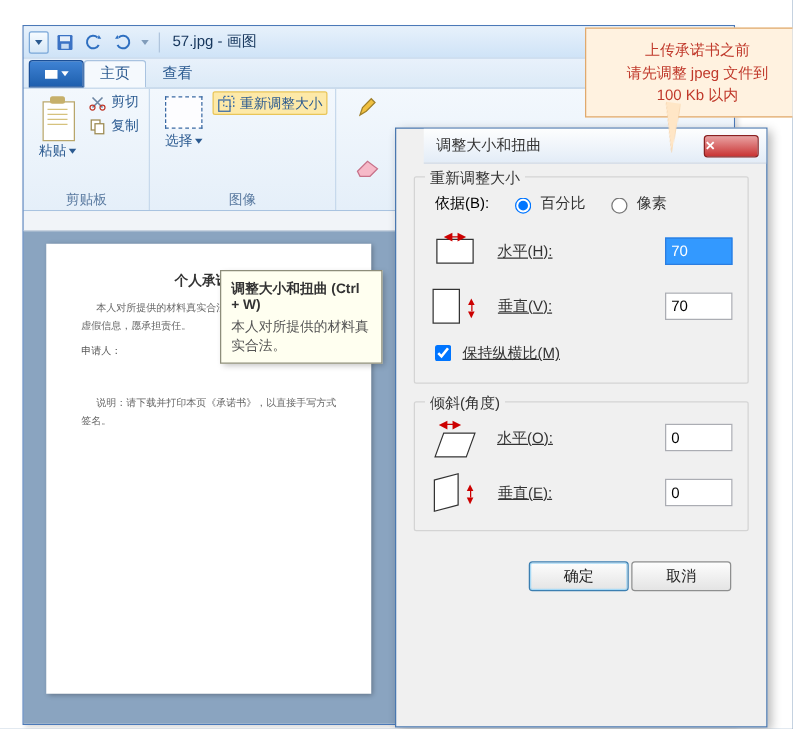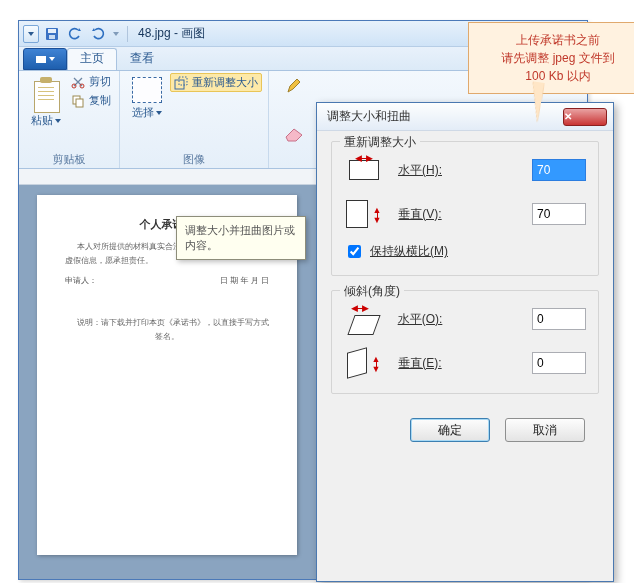--- a/index.html
+++ b/index.html
@@ -56,21 +56,21 @@
   .page p { font-size: 8px; color: #666; line-height: 1.7; margin: 3px 0; text-indent: 1.5em; }
   .sigline { display: flex; justify-content: space-between; font-size: 8px; color: #555; margin-top: 8px; gap: 41px; }
   
   
   .tooltip { position: absolute; left: 176px; top: 216px; width: 130px; background: #fffff0; border: 1px solid #8d8d7a; padding: 6px 8px; box-shadow: 2px 2px 5px rgba(0,0,0,0.25); }
   .tooltip .tt-title { font-weight: bold; color: #333; margin-bottom: 4px; font-size: 11px; }
   .tooltip .tt-body { color: #555; font-size: 11px; }
   
   
   .dialog { position: absolute; left: 316px; top: 102px; width: 298px; height: 480px; background: #f0f0f0; border: 1px solid #4a78b0; box-shadow: 3px 3px 8px rgba(0,0,0,0.3); }
-  .dlg-title { height: 28px; background: linear-gradient(#fdfefe,#e3ecf7); display: flex; align-items: center; padding: 0 6px 0 10px; border-bottom: 1px solid #cfd9e6; color: #333; }
+  .dlg-title { height: 28px; background: linear-gradient(#fdfefe,#e3ecf7); display: flex; align-items: center; padding: 0 6px 0 10px; border-bottom: 1px solid #cfd9e6; color: #333; margin-left: 22px; }
   .dlg-title span:first-child { flex: 1; }
   .close-btn { width: 44px; height: 18px; background: linear-gradient(#e9a2a2,#c93434); border: 1px solid #8a2020; border-radius: 3px; display: flex; align-items: center; justify-content: center; color: #fff; font-weight: bold; font-size: 10px; cursor: default; }
   .dlg-body { padding: 10px 14px; }
   .fieldset { border: 1px solid #d4d4d4; border-radius: 2px; padding: 12px 12px 14px; margin-bottom: 14px; background: #f0f0f0; position: relative; }
   .fieldset > legend { position: absolute; top: -8px; left: 8px; background: #f0f0f0; padding: 0 4px; font-size: 12px; color: #333; }
   .row { display: flex; align-items: center; margin-bottom: 12px; gap: 8px; }
   .row:last-child { margin-bottom: 0; }
   .row-label { width: 56px; color: #333; text-align: center; }
   .icobox { width: 40px; height: 32px; display: flex; align-items: center; justify-content: center; }
   .rect-ico { width: 30px; height: 20px; border: 1px solid #333; background: #fff; }
@@ -82,21 +82,21 @@
   .dbl-arrow-h .line { position:absolute; left:5px; right:5px; top:50%; height:1px; background:#c00; }
   .dbl-arrow-v { height: 18px; width: 10px; display: flex; flex-direction: column; align-items: center; justify-content: space-between; color: #c00; font-size: 9px; position: relative; }
   .dbl-arrow-v::before { content:"▲"; } .dbl-arrow-v::after { content:"▼"; }
   .dbl-arrow-v .line { position:absolute; top:5px; bottom:5px; left:50%; width:1px; background:#c00; }
   .ico-wrap { display: flex; align-items: center; gap: 2px; }
   input.num { width: 54px; height: 22px; border: 1px solid #abadb3; padding: 1px 4px; font-size: 12px; }
   input.num.selected { background: #3399ff; color: #fff; border: 1px solid #2b7de0; }
   .radios { display: flex; align-items: center; gap: 16px; margin-left: 4px; margin-bottom: 14px; }
   .radios label { display: flex; align-items: center; gap: 4px; color: #333; }
   .chk { display: flex; align-items: center; gap: 6px; margin-top: 4px; color: #333; }
-  .dlg-buttons { display: flex; justify-content: flex-end; gap: 15px; padding: 10px 14px 0; }
+  .dlg-buttons { display: flex; justify-content: flex-end; gap: 2px; padding: 10px 14px 0; }
   .btn { width: 80px; height: 24px; background: linear-gradient(#fdfdfd,#e4e4e4); border: 1px solid #8e8f8f; border-radius: 3px; cursor: default; display: flex; align-items: center; justify-content: center; color: #222; }
   .btn.default { border: 1px solid #3c7fb1; box-shadow: inset 0 0 0 1px #a7d9f5; }
   
   
   .callout { position: absolute; left: 468px; top: 22px; width: 180px; background: #fff2e0; border: 1px solid #e0a96d; padding: 8px 6px; text-align: center; color: #c0392b; font-size: 12px; line-height: 1.5; }
   .callout-tail { position: absolute; left: 530px; top: 82px; width: 0; height: 0; border-left: 10px solid transparent; border-right: 2px solid transparent; border-top: 40px solid #ffe6c6; filter: drop-shadow(0 0 0.5px #e0a96d); transform: rotate(8deg); }
   .ulline { text-decoration: underline; }
 </style>
 </head>
 <body>
@@ -123,21 +123,21 @@
     <div class="qat-btn">
       <svg width="16" height="16">
           <path d="M5 4 A5 5 0 1 1 4 10" stroke="#2e6fc0" fill="none" stroke-width="1.6"></path>
           <path d="M4 2 L5 5 L2 5 Z" fill="#2e6fc0"></path>
         </svg>
     </div>
     <div class="qat-btn" style="width:12px;">
         <div class="tb-arrow" style="border-top-color:#5a7aa0;opacity:.7;"></div>
       </div>
     <div class="tb-sep"></div>
-    <span class="title-text">48.jpg - 画图</span>
+    <span class="title-text">57.jpg - 画图</span>
   </div>
 
   <div class="tabrow">
     <div class="file-btn">
         <div class="file-rect"></div>
         <div class="file-arr"></div>
       </div>
     <div class="tab active">主页</div>
     <div class="tab">查看</div>
   </div>
@@ -222,40 +222,52 @@
   <div class="ruler"></div>
 
   <div class="canvas-area">
     <div class="page">
       <h4>个人承诺书</h4>
       <p>本人对所提供的材料真实合法，不存在伪造情况。如有虚假信息，愿承担责任。</p>
       <div class="sigline">
           <span>申请人：</span>
           <span>日 期 年 月 日</span>
         </div>
-      <p style="margin-top:30px;text-align:center;">说明：请下载并打印本页《承诺书》，以直接手写方式签名。</p>
+      <p style="margin-top:30px;">说明：请下载并打印本页《承诺书》，以直接手写方式签名。</p>
     </div>
   </div>
 </div>
 
 <div class="tooltip">
-  <div class="tt-body">调整大小并扭曲图片或内容。</div>
+  <div class="tt-title">调整大小和扭曲 (Ctrl + W)</div>
+  <div class="tt-body">本人对所提供的材料真实合法。</div>
 </div>
 
 <div class="dialog">
   <div class="dlg-title">
     <span>调整大小和扭曲</span>
     <div class="close-btn">
         <span>✕</span>
       </div>
   </div>
   <div class="dlg-body">
 
     <div class="fieldset">
       <legend>重新调整大小</legend>
+      <div class="radios">
+        <span>依据(B):</span>
+        <label>
+            <input type="radio" checked="" style=""> 
+            <span>百分比</span>
+          </label>
+        <label>
+            <input type="radio" style=""> 
+            <span>像素</span>
+          </label>
+      </div>
       <div class="row">
         <div class="icobox">
             <div class="ico-wrap">
               <div class="rect-ico"></div>
               <div class="dbl-arrow-h" style="position:absolute;margin-left:6px;margin-top:-24px;">
                 <span class="line"></span>
               </div>
             </div>
           </div>
         <div class="row-label"><span class="ulline">水平(H):</span></div>

